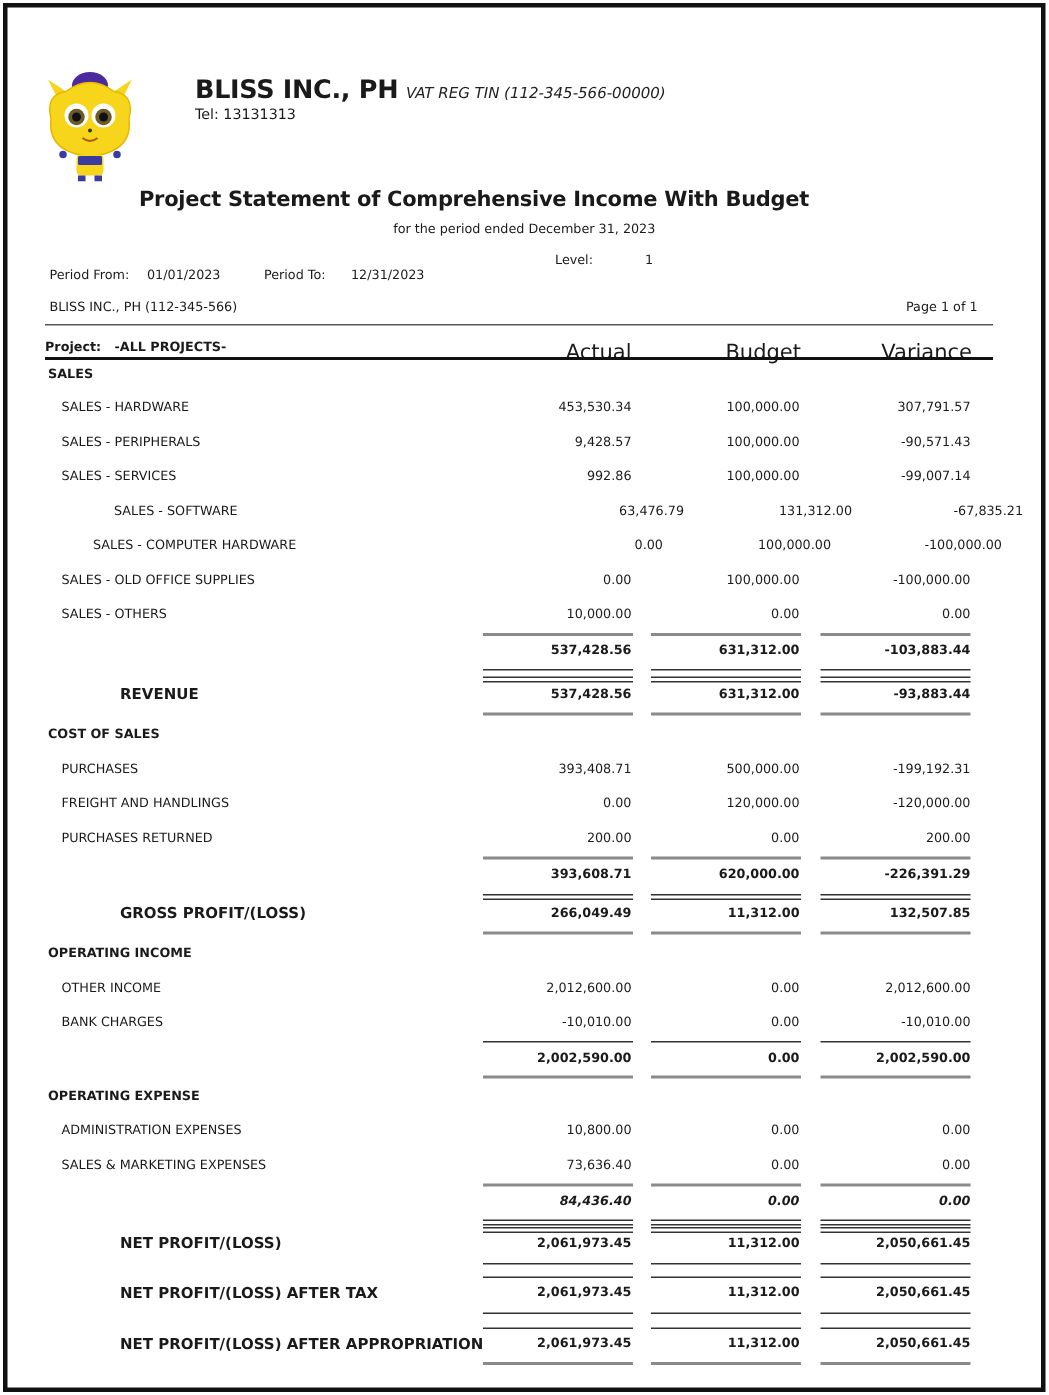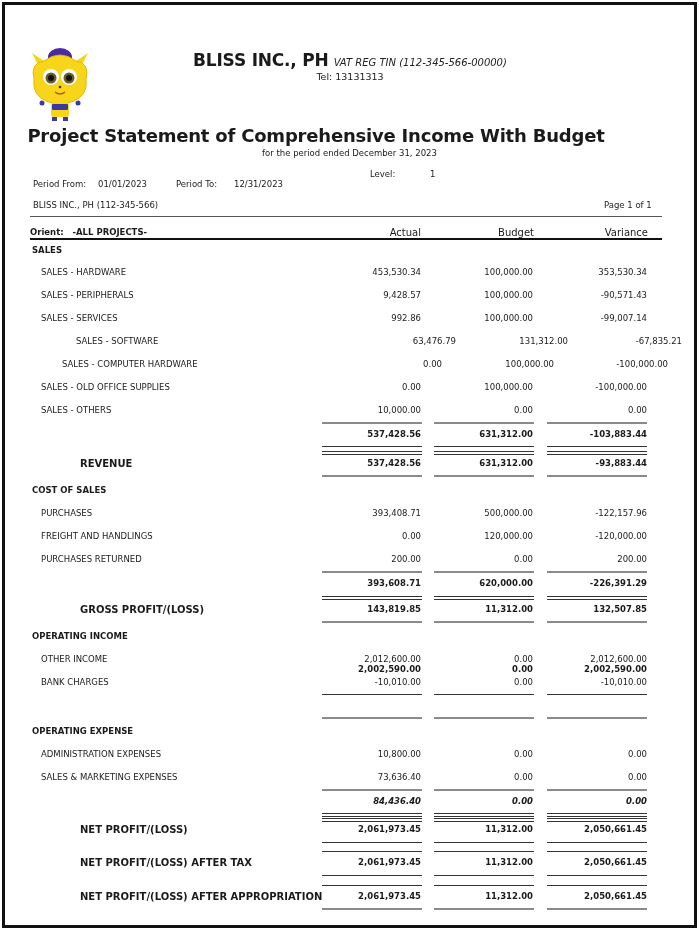--- a/index.html
+++ b/index.html
@@ -4,43 +4,43 @@
   <style>
     * { box-sizing: border-box; margin: 0; padding: 0; }
     html, body { width: 699px; height: 930px; background: #ffffff; overflow: hidden; }
     body { font-family: "DejaVu Sans", sans-serif; color: #1a1a1a; position: relative; }
     .frame {
       position: absolute; left: 2px; top: 2px; width: 695px; height: 926px;
       border: 3px solid #111; background: #fff;
     }
     .mascot { position: absolute; left: 30px; top: 43px; width: 60px; height: 78px; }
 
-    .company { position: absolute; left: 130px; top: 50px; width: 440px; text-align: center; }
+    .company { position: absolute; left: 130px; top: 50px; width: 440px; }
     .company-line1 { white-space: nowrap; }
     .company-name {
       font-family: "DejaVu Sans", sans-serif; font-weight: bold; font-size: 17px; letter-spacing: -0.2px;
     }
     .vat { font-style: italic; font-size: 10px; color: #222; }
     .address { font-size: 9.5px; margin-top: 1px; white-space: nowrap; letter-spacing: -0.1px; }
     .tel { font-size: 9.5px; margin-top: 1px; }
 
     .title {
       position: absolute; left: 0; width: 632px; top: 125px; text-align: center;
-      font-weight: bold; font-size: 18px; letter-spacing: -0.2px;
+      font-weight: bold; font-size: 14px; letter-spacing: -0.2px;
     }
     .subtitle {
       position: absolute; left: 0; width: 699px; top: 148px; text-align: center; font-size: 8.5px;
     }
     .small { font-size: 8.5px; position: absolute; white-space: nowrap; }
 
     .rule { position: absolute; left: 30px; width: 632px; }
     .rule-top { top: 216px; border-top: 1px solid #555; }
     .rule-col { top: 238px; border-top: 2px solid #111; }
 
-    .colhead { position: absolute; top: 227px; font-size: 10px; text-align: right; width: 100px; }
+    .colhead { position: absolute; top: 227px; font-size: 14px; text-align: right; width: 100px; }
     .projlabel { position: absolute; left: 30px; top: 227px; font-size: 8.5px; font-weight: bold; }
 
     .row { position: absolute; left: 0; width: 699px; height: 14px; font-size: 8.5px; }
     .row .label { position: absolute; left: 41px; white-space: nowrap; }
     .row.section .label { left: 32px; font-weight: bold; font-size: 8.5px; }
     .row.major .label { left: 32px; font-weight: bold; font-size: 10px; padding-left: 48px; }
     .row .num { position: absolute; width: 110px; text-align: right; white-space: nowrap; }
     .row.total .num, .row.major .num { font-weight: bold; }
     .c1 { left: 311px; }
     .c2 { left: 423px; }
@@ -97,36 +97,36 @@
 <span class="small" style="left:98px; top:179px;">01/01/2023</span>
 <span class="small" style="left:176px; top:179px;">Period To:</span>
 <span class="small" style="left:234px; top:179px;">12/31/2023</span>
 
 <span class="small" style="left:33px; top:200px;">BLISS INC., PH (112-345-566)</span>
 <span class="small" style="left:604px; top:200px;">Page 1 of 1</span>
 
 <div class="rule rule-top"></div>
 
 <span class="projlabel">
-  <span>Orient:</span>&nbsp;&nbsp;
+  <span>Project:</span>&nbsp;&nbsp;
   <span>-ALL PROJECTS-</span>
 </span>
 <span class="colhead" style="left:321px;">Actual</span>
 <span class="colhead" style="left:434px;">Budget</span>
 <span class="colhead" style="left:548px;">Variance</span>
 <div class="rule rule-col"></div>
 
 <div class="row section" style="top:245px;">
   <span class="label">SALES</span>
 </div>
 <div class="row" style="top:267px;">
   <span class="label">SALES - HARDWARE</span>
   <span class="num c1">453,530.34</span>
   <span class="num c2">100,000.00</span>
-  <span class="num c3">353,530.34</span>
+  <span class="num c3">307,791.57</span>
 </div>
 <div class="row" style="top:290px;">
   <span class="label">SALES - PERIPHERALS</span>
   <span class="num c1">9,428.57</span>
   <span class="num c2">100,000.00</span>
   <span class="num c3">-90,571.43</span>
 </div>
 <div class="row" style="top:313px;">
   <span class="label">SALES - SERVICES</span>
   <span class="num c1">992.86</span>
@@ -182,21 +182,21 @@
 <div class="ln grey l2" style="top:475px;"></div>
 <div class="ln grey l3" style="top:475px;"></div>
 
 <div class="row section" style="top:485px;">
   <span class="label">COST OF SALES</span>
 </div>
 <div class="row" style="top:508px;">
   <span class="label">PURCHASES</span>
   <span class="num c1">393,408.71</span>
   <span class="num c2">500,000.00</span>
-  <span class="num c3">-122,157.96</span>
+  <span class="num c3">-199,192.31</span>
 </div>
 <div class="row" style="top:531px;">
   <span class="label">FREIGHT AND HANDLINGS</span>
   <span class="num c1">0.00</span>
   <span class="num c2">120,000.00</span>
   <span class="num c3">-120,000.00</span>
 </div>
 <div class="row" style="top:554px;">
   <span class="label">PURCHASES RETURNED</span>
   <span class="num c1">200.00</span>
@@ -210,21 +210,21 @@
   <span class="num c1">393,608.71</span>
   <span class="num c2">620,000.00</span>
   <span class="num c3">-226,391.29</span>
 </div>
 <div class="ln double l1" style="top:596px;"></div>
 <div class="ln double l2" style="top:596px;"></div>
 <div class="ln double l3" style="top:596px;"></div>
 
 <div class="row major" style="top:604px;">
   <span class="label">GROSS PROFIT/(LOSS)</span>
-  <span class="num c1">143,819.85</span>
+  <span class="num c1">266,049.49</span>
   <span class="num c2">11,312.00</span>
   <span class="num c3">132,507.85</span>
 </div>
 <div class="ln grey l1" style="top:621px;"></div>
 <div class="ln grey l2" style="top:621px;"></div>
 <div class="ln grey l3" style="top:621px;"></div>
 
 <div class="row section" style="top:631px;">
   <span class="label">OPERATING INCOME</span>
 </div>
@@ -236,21 +236,21 @@
 </div>
 <div class="row" style="top:677px;text-decoration:underline;">
   <span class="label">BANK CHARGES</span>
   <span class="num c1">-10,010.00</span>
   <span class="num c2">0.00</span>
   <span class="num c3">-10,010.00</span>
 </div>
 <div class="ln single l1" style="top:694px;"></div>
 <div class="ln single l2" style="top:694px;"></div>
 <div class="ln single l3" style="top:694px;"></div>
-<div class="row total" style="top:664px;">
+<div class="row total" style="top:701px;">
   <span class="num c1">2,002,590.00</span>
   <span class="num c2">0.00</span>
   <span class="num c3">2,002,590.00</span>
 </div>
 <div class="ln grey l1" style="top:717px;"></div>
 <div class="ln grey l2" style="top:717px;"></div>
 <div class="ln grey l3" style="top:717px;"></div>
 
 <div class="row section" style="top:726px;text-align:right;">
   <span class="label">OPERATING EXPENSE</span>

